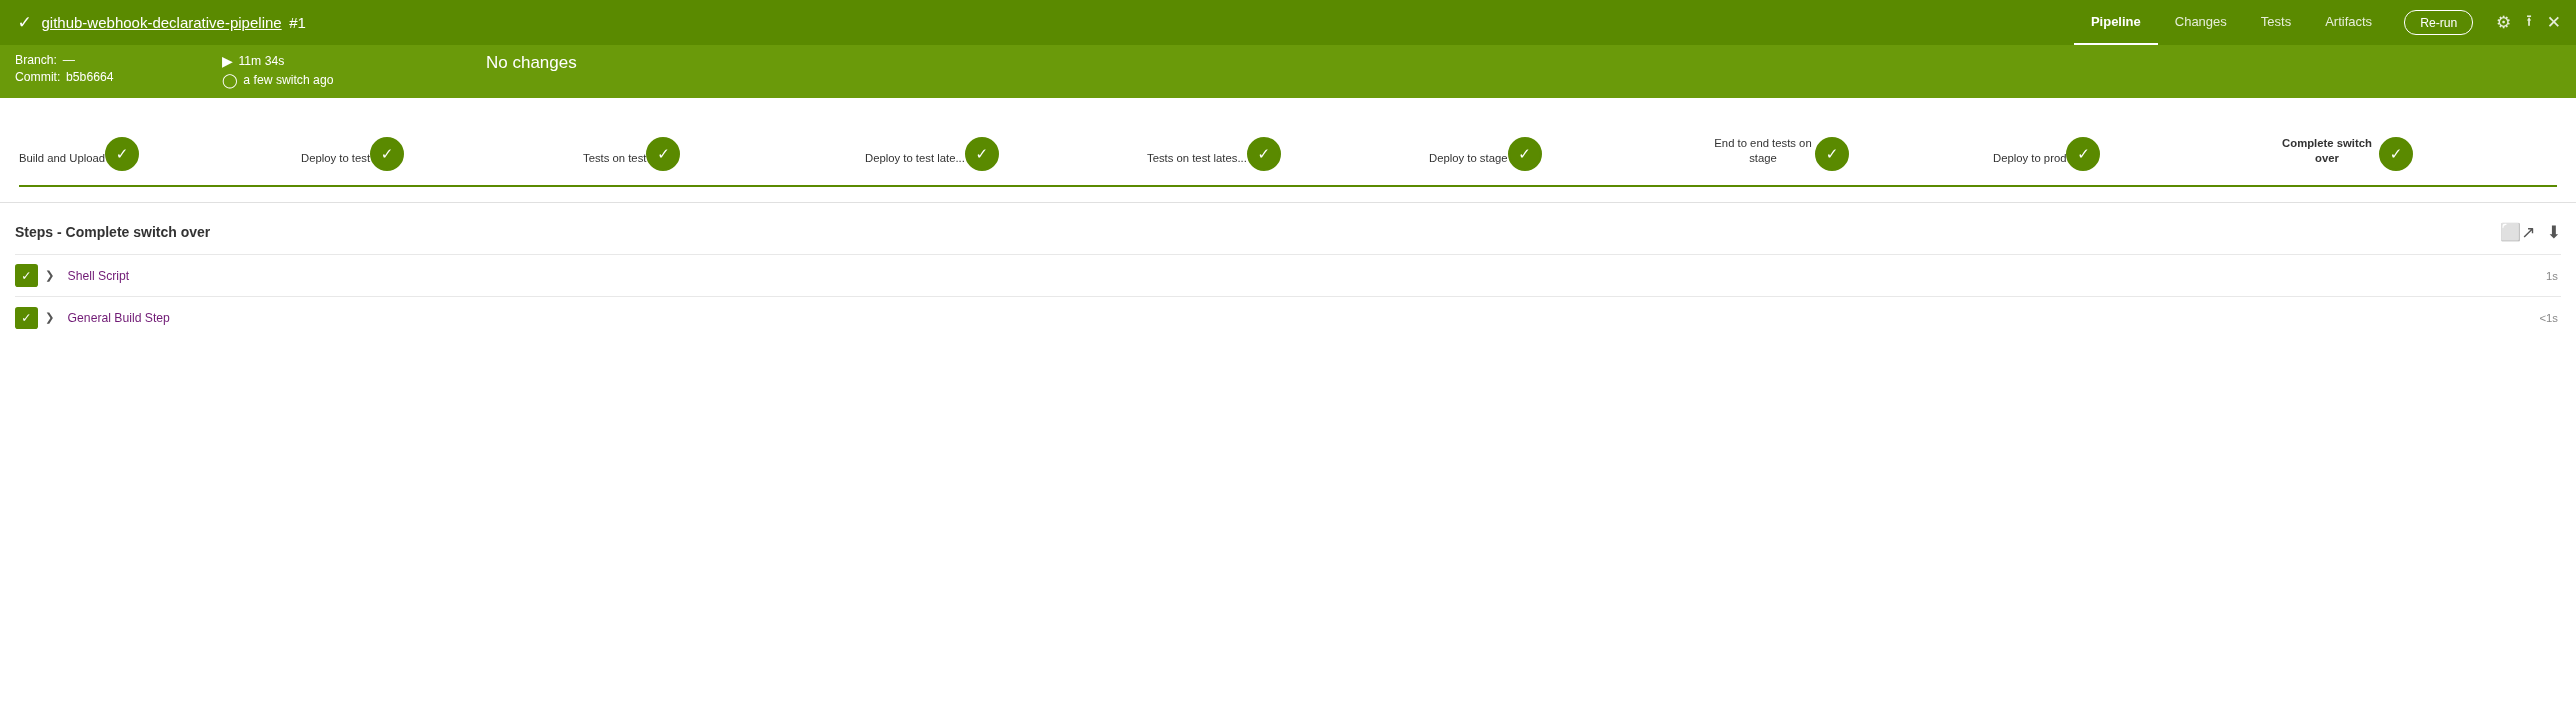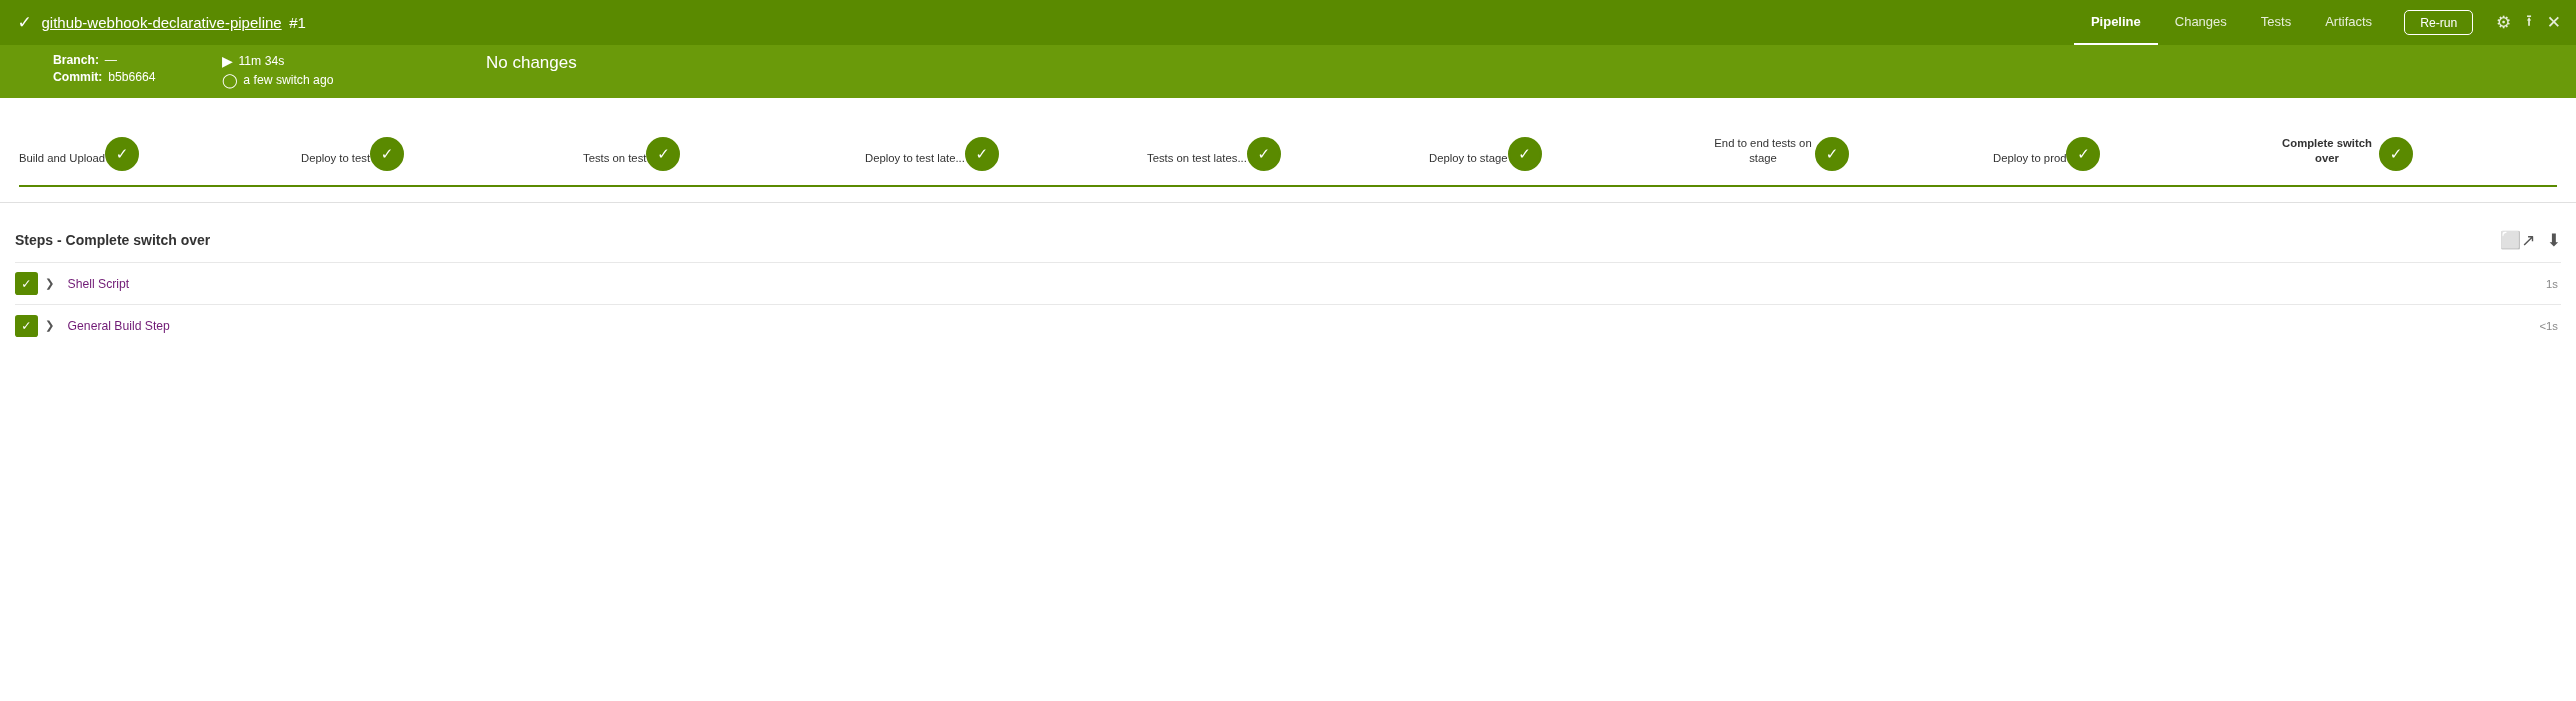--- a/index.html
+++ b/index.html
@@ -59,21 +59,21 @@
       border-bottom: 2.8px solid #fff;
       font-weight: 600;
     }
     .rerun-btn {
       border: 1.4px solid #fff;
       background: transparent;
       color: #fff;
       padding: 4.7px 15px;
       font-size: 12.2px;
       cursor: pointer;
-      border-radius: 5px;
+      border-radius: 12px;
     }
     .header-icons {
       display: flex;
       align-items: center;
       gap: 15px;
       margin-left: 7.5px;
     }
     .header-icon {
       color: rgba(255,255,255,0.85);
       font-size: 17px;
@@ -94,21 +94,21 @@
       flex-direction: column;
       gap: 3.8px;
       min-width: 207px;
     }
     .meta-row {
       display: flex;
       align-items: center;
       gap: 5.7px;
       font-size: 12.2px;
     }
-    .meta-label { font-weight: 700; margin-left: 38px; }
+    .meta-label { font-weight: 400; }
     .meta-center {
       display: flex;
       flex-direction: column;
       gap: 3.8px;
       min-width: 207px;
     }
     .meta-row-time {
       display: flex;
       align-items: center;
       gap: 5.7px;
@@ -177,21 +177,21 @@
       color: #fff;
       font-size: 15px;
     }
     .stage-circle.last {
       background: #5a8a00;
       border-color: #5a8a00;
     }
 
     
     .steps-section {
-      padding: 12px 15px;
+      padding: 4px 15px;
       border-top: 0.9px solid #e0e0e0;
     }
     .steps-header {
       display: flex;
       align-items: center;
       justify-content: space-between;
       padding: 15px 0 11.3px;
     }
     .steps-title {
       font-size: 14px;

